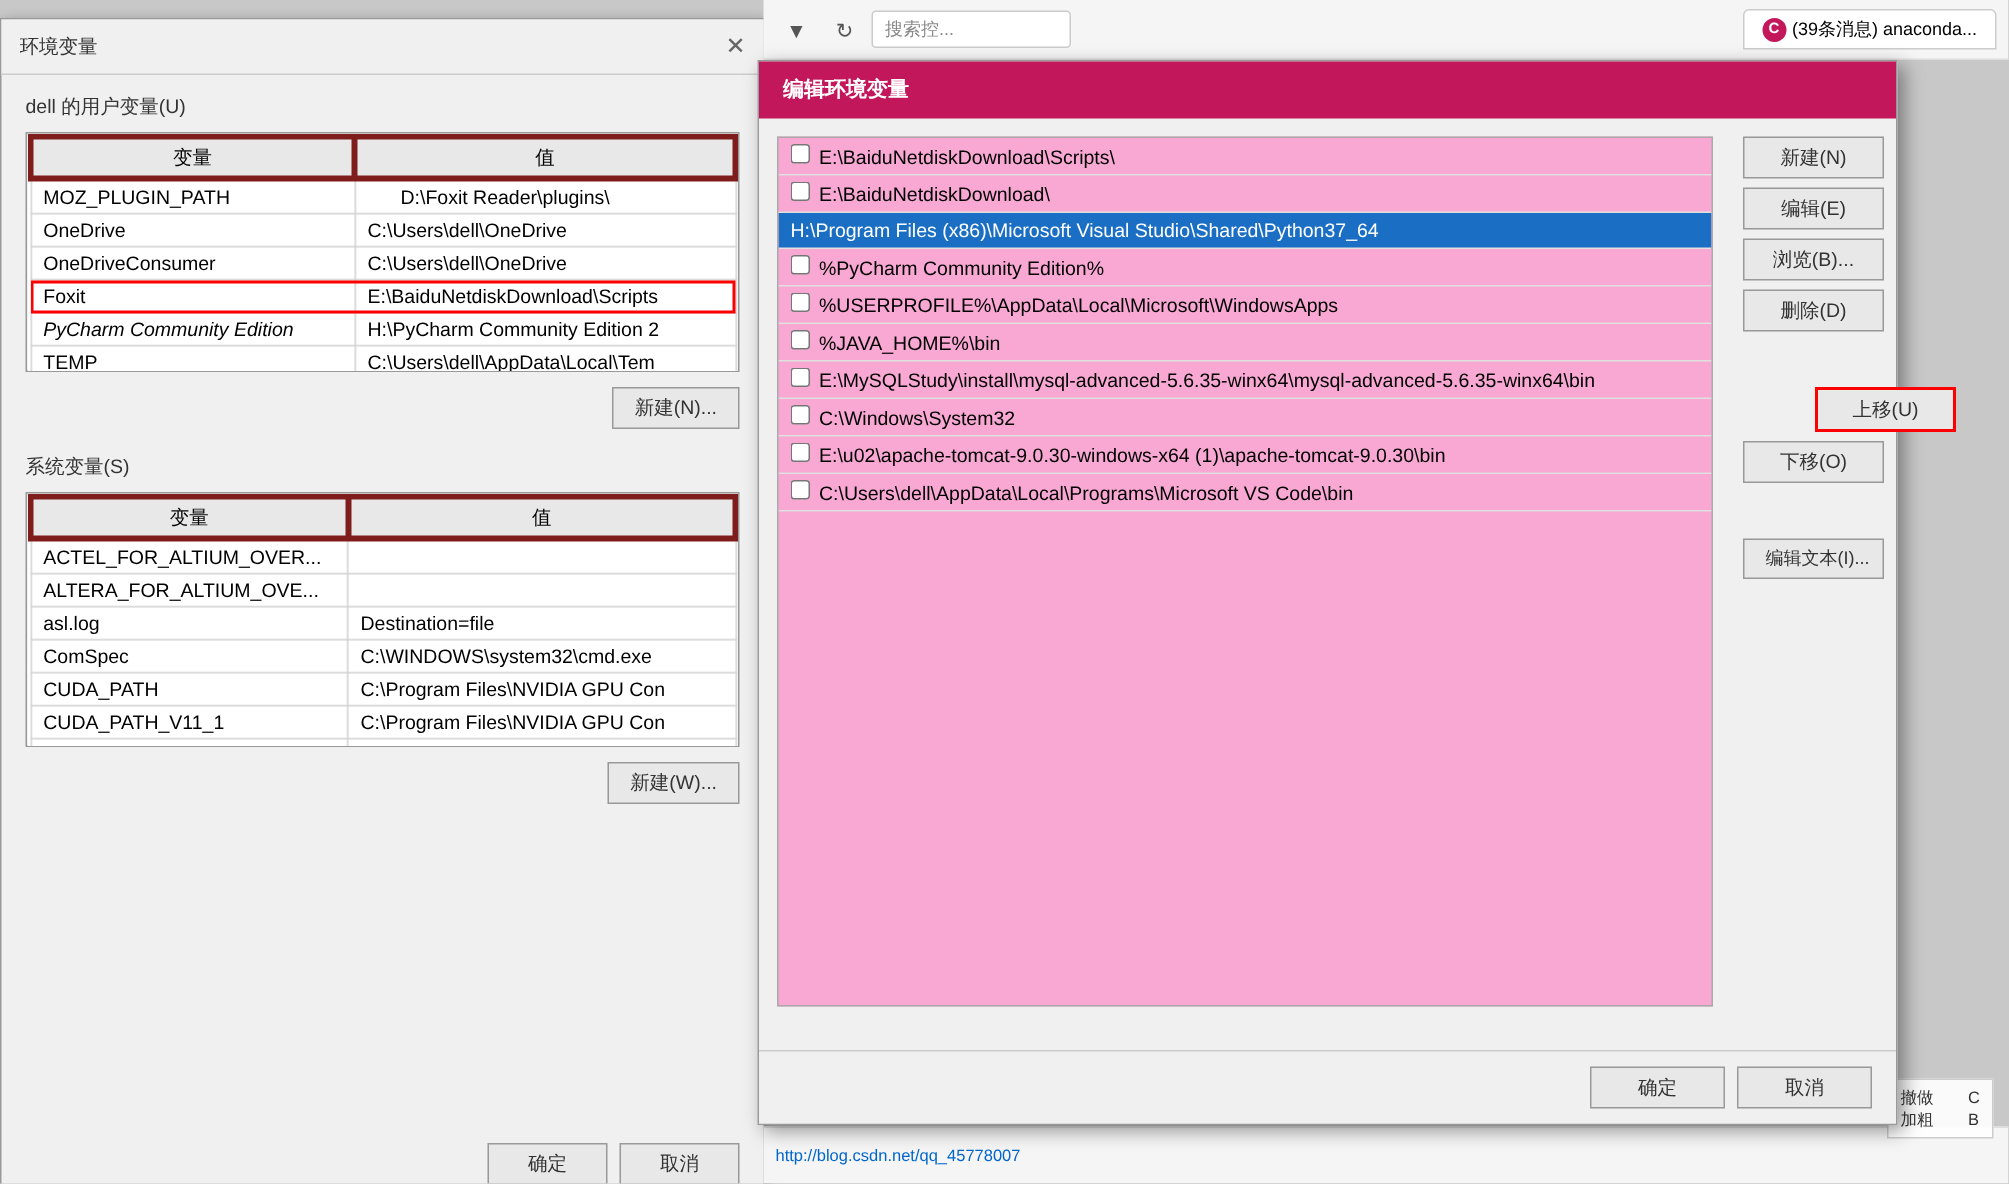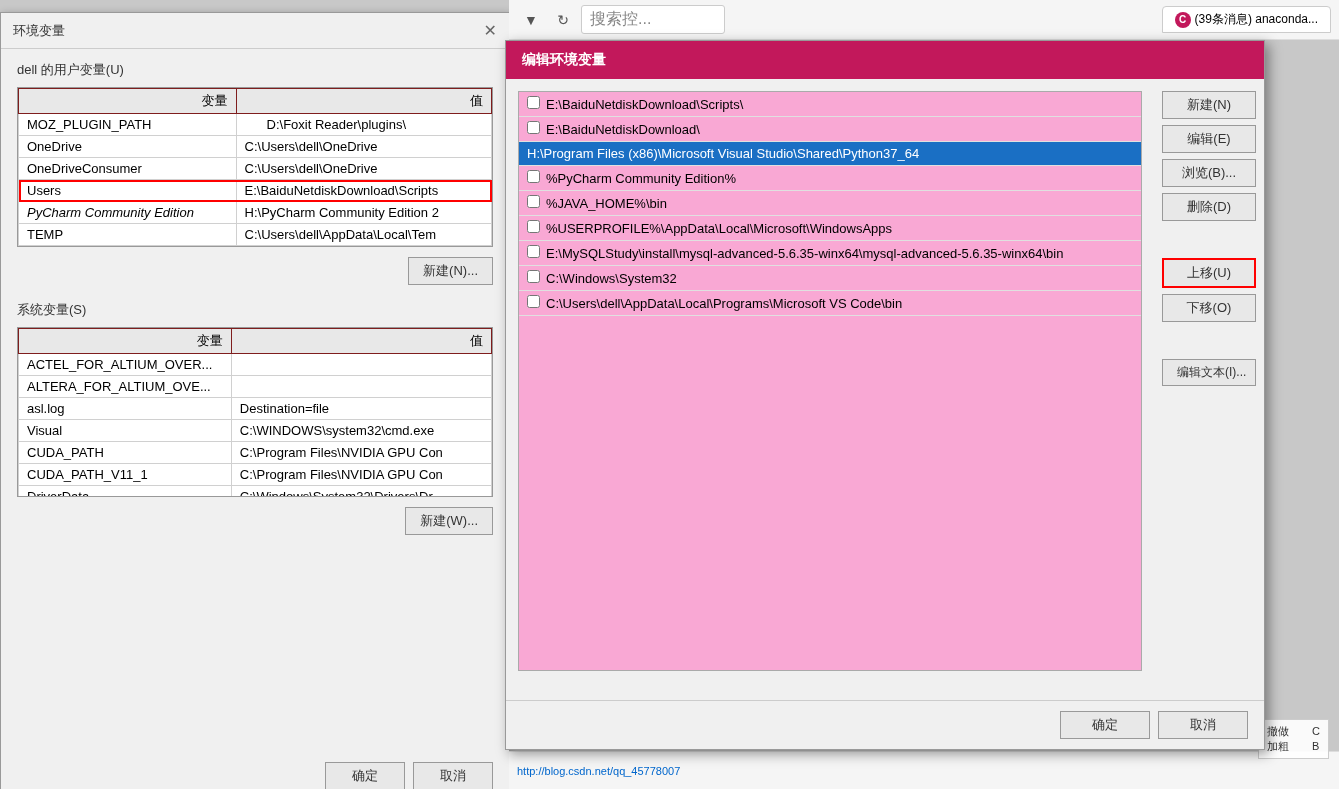--- a/index.html
+++ b/index.html
@@ -55,23 +55,23 @@
     .env-table {
       width: 100%;
       border-collapse: collapse;
       border: 1px solid #999;
       background: white;
       margin-bottom: 10px;
     }
 
     .env-table th {
       background: #e8e8e8;
-      border: 1px solid #7f1d1d;
+      border: 4px solid #7f1d1d;
       padding: 3px 8px;
-      text-align: right;
+      text-align: center;
       font-weight: normal;
     }
 
     .env-table td {
       border: 1px solid #d0d0d0;
       padding: 3px 8px;
       white-space: nowrap;
       overflow: hidden;
       max-width: 220px;
       text-overflow: ellipsis;
@@ -157,20 +157,21 @@
       gap: 6px;
     }
 
     .edit-btn-panel .win-btn {
       width: 100%;
       text-align: center;
     }
 
     .edit-btn-panel .win-btn.highlighted {
       border: 2px solid red;
+      margin-left: 48px;
     }
 
     .edit-dialog-footer {
       position: absolute;
       bottom: 0;
       left: 0;
       right: 0;
       padding: 10px 16px;
       display: flex;
       justify-content: flex-end;
@@ -233,23 +234,23 @@
       justify-content: center;
       font-size: 14px;
       color: #555;
     }
 
     .search-bar {
       background: white;
       border: 1px solid #ccc;
       border-radius: 3px;
       padding: 3px 8px;
-      font-size: 16px;
+      font-size: 12px;
       color: #888;
-      width: 144px;
+      width: 133px;
     }
 
     
     .status-bar {
       position: absolute;
       bottom: 0;
       right: 0;
       width: 830px;
       height: 38px;
       background: #f5f5f5;
@@ -329,21 +330,21 @@
             </tr>
             <tr>
               <td style="max-width: 180px; overflow: hidden; text-overflow: ellipsis;">OneDrive</td>
               <td style="max-width: 240px; overflow: hidden; text-overflow: ellipsis;">C:\Users\dell\OneDrive</td>
             </tr>
             <tr>
               <td style="max-width: 180px; overflow: hidden; text-overflow: ellipsis;">OneDriveConsumer</td>
               <td style="max-width: 240px; overflow: hidden; text-overflow: ellipsis;">C:\Users\dell\OneDrive</td>
             </tr>
             <tr style="outline: red solid 2px; outline-offset: -2px;">
-              <td style="max-width: 180px; overflow: hidden; text-overflow: ellipsis;">Users</td>
+              <td style="max-width: 180px; overflow: hidden; text-overflow: ellipsis;">Foxit</td>
               <td style="max-width: 240px; overflow: hidden; text-overflow: ellipsis;">E:\BaiduNetdiskDownload\Scripts</td>
             </tr>
             <tr>
               <td style="max-width: 180px; overflow: hidden; text-overflow: ellipsis; font-style: italic;">PyCharm Community Edition</td>
               <td style="max-width: 240px; overflow: hidden; text-overflow: ellipsis;">H:\PyCharm Community Edition 2</td>
             </tr>
             <tr>
               <td style="max-width: 180px; overflow: hidden; text-overflow: ellipsis;">TEMP</td>
               <td style="max-width: 240px; overflow: hidden; text-overflow: ellipsis;">C:\Users\dell\AppData\Local\Tem</td>
             </tr>
@@ -374,21 +375,21 @@
             </tr>
             <tr>
               <td style="max-width: 180px; overflow: hidden; text-overflow: ellipsis;">ALTERA_FOR_ALTIUM_OVE...</td>
               <td style="max-width: 240px; overflow: hidden; text-overflow: ellipsis;"></td>
             </tr>
             <tr>
               <td style="max-width: 180px; overflow: hidden; text-overflow: ellipsis;">asl.log</td>
               <td style="max-width: 240px; overflow: hidden; text-overflow: ellipsis;">Destination=file</td>
             </tr>
             <tr>
-              <td style="max-width: 180px; overflow: hidden; text-overflow: ellipsis;">Visual</td>
+              <td style="max-width: 180px; overflow: hidden; text-overflow: ellipsis;">ComSpec</td>
               <td style="max-width: 240px; overflow: hidden; text-overflow: ellipsis;">C:\WINDOWS\system32\cmd.exe</td>
             </tr>
             <tr>
               <td style="max-width: 180px; overflow: hidden; text-overflow: ellipsis;">CUDA_PATH</td>
               <td style="max-width: 240px; overflow: hidden; text-overflow: ellipsis;">C:\Program Files\NVIDIA GPU Con</td>
             </tr>
             <tr>
               <td style="max-width: 180px; overflow: hidden; text-overflow: ellipsis;">CUDA_PATH_V11_1</td>
               <td style="max-width: 240px; overflow: hidden; text-overflow: ellipsis;">C:\Program Files\NVIDIA GPU Con</td>
             </tr>
@@ -414,24 +415,25 @@
   <div class="edit-dialog-titlebar">
     <span>编辑环境变量</span>
   </div>
   <div class="edit-dialog-body">
     <div class="edit-list-area">
       <div class="edit-list" id="path-list">
       <div class="edit-list-item"><input type="checkbox" style="margin-right: 6px;">E:\BaiduNetdiskDownload\Scripts\</div>
           <div class="edit-list-item"><input type="checkbox" style="margin-right: 6px;">E:\BaiduNetdiskDownload\</div>
           <div class="edit-list-item selected">H:\Program Files (x86)\Microsoft Visual Studio\Shared\Python37_64</div>
           <div class="edit-list-item"><input type="checkbox" style="margin-right: 6px;">%PyCharm Community Edition%</div>
+          <div class="edit-list-item"><input type="checkbox" style="margin-right: 6px;">%USERPROFILE%\AppData\Local\Microsoft\WindowsApps</div>
           <div class="edit-list-item"><input type="checkbox" style="margin-right: 6px;">%JAVA_HOME%\bin</div>
-          <div class="edit-list-item"><input type="checkbox" style="margin-right: 6px;">%USERPROFILE%\AppData\Local\Microsoft\WindowsApps</div>
           <div class="edit-list-item"><input type="checkbox" style="margin-right: 6px;">E:\MySQLStudy\install\mysql-advanced-5.6.35-winx64\mysql-advanced-5.6.35-winx64\bin</div>
           <div class="edit-list-item"><input type="checkbox" style="margin-right: 6px;">C:\Windows\System32</div>
+          <div class="edit-list-item"><input type="checkbox" style="margin-right: 6px;">E:\u02\apache-tomcat-9.0.30-windows-x64 (1)\apache-tomcat-9.0.30\bin</div>
           <div class="edit-list-item"><input type="checkbox" style="margin-right: 6px;">C:\Users\dell\AppData\Local\Programs\Microsoft VS Code\bin</div>
         </div>
     </div>
     <div class="edit-btn-panel">
       <button class="win-btn">新建(N)</button>
       <button class="win-btn">编辑(E)</button>
       <button class="win-btn">浏览(B)...</button>
       <button class="win-btn">删除(D)</button>
       <br>
       <button class="win-btn highlighted" style="border:2px solid red;margin-top:10px;">上移(U)</button>

